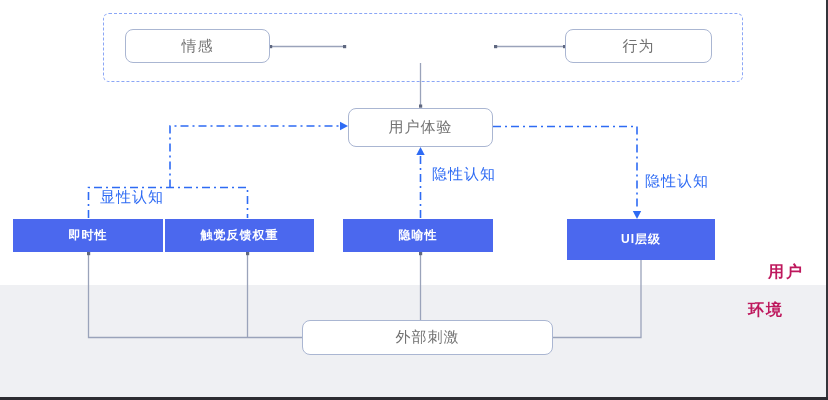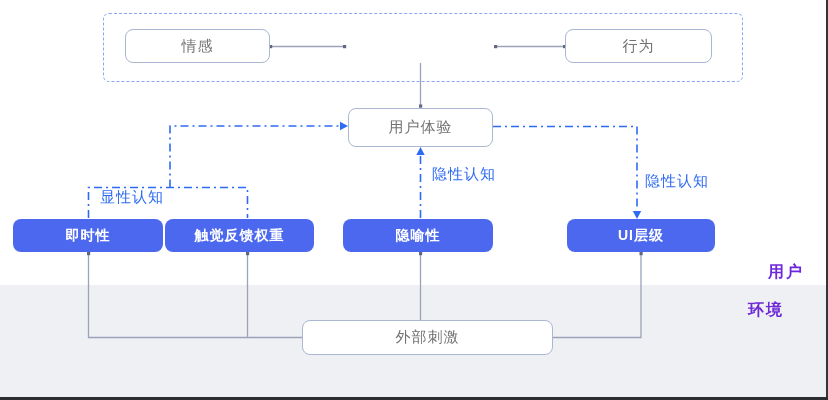--- a/index.html
+++ b/index.html
@@ -15,39 +15,39 @@
     position:absolute;left:103px;top:13px;width:638px;height:67px;
     border:1.5px dashed #8ba6f6;border-radius:6px;background:transparent;
   }
   .node{
     position:absolute;display:flex;align-items:center;justify-content:center;
     background:#ffffff;border:1.3px solid #aab6d2;border-radius:8px;
     color:#737373;font-size:15px;letter-spacing:1px;box-sizing:border-box;
   }
   .factor{
     position:absolute;display:flex;align-items:center;justify-content:center;
-    background:#4b68ee;border-radius:8px;color:#ffffff;font-size:14px;
+    background:#4b68ee;border-radius:0;color:#ffffff;font-size:12px;
     font-weight:bold;letter-spacing:1px;box-sizing:border-box;
   }
   .blue-label{
     position:absolute;color:#2e6bf4;font-size:15px;font-weight:500;letter-spacing:1px;white-space:nowrap;
   }
   .zone-label{
-    position:absolute;color:#6d28d9;font-size:16px;font-weight:bold;letter-spacing:2px;white-space:nowrap;
+    position:absolute;color:#be185d;font-size:16px;font-weight:bold;letter-spacing:2px;white-space:nowrap;
   }
   
   .n-emotion{left:125px;top:29px;width:145px;height:34px;}
   .n-cognition{left:345px;top:29px;width:150px;height:34px;}
   .n-behavior{left:565px;top:29px;width:147px;height:34px;}
   .n-ux{left:348px;top:108px;width:145px;height:39px;}
   .n-stimulus{left:302px;top:320px;width:251px;height:35px;}
   .f-immediacy{left:13px;top:219px;width:150px;height:33px;}
   .f-haptic{left:165px;top:219px;width:149px;height:33px;}
   .f-metaphor{left:343px;top:219px;width:150px;height:33px;}
-  .f-ui{left:567px;top:219px;width:148px;height:33px;}
+  .f-ui{left:567px;top:219px;width:148px;height:41px;}
   .lbl-explicit{left:100px;top:156px;margin-top:32px;}
   .lbl-implicit{left:432px;top:165px;}
   .lbl-operation{left:645px;top:172px;}
   .lbl-user{left:768px;top:262px;}
   .lbl-env{left:748px;top:300px;}
 </style>
 </head>
 <body>
 
 <div id="stage">

